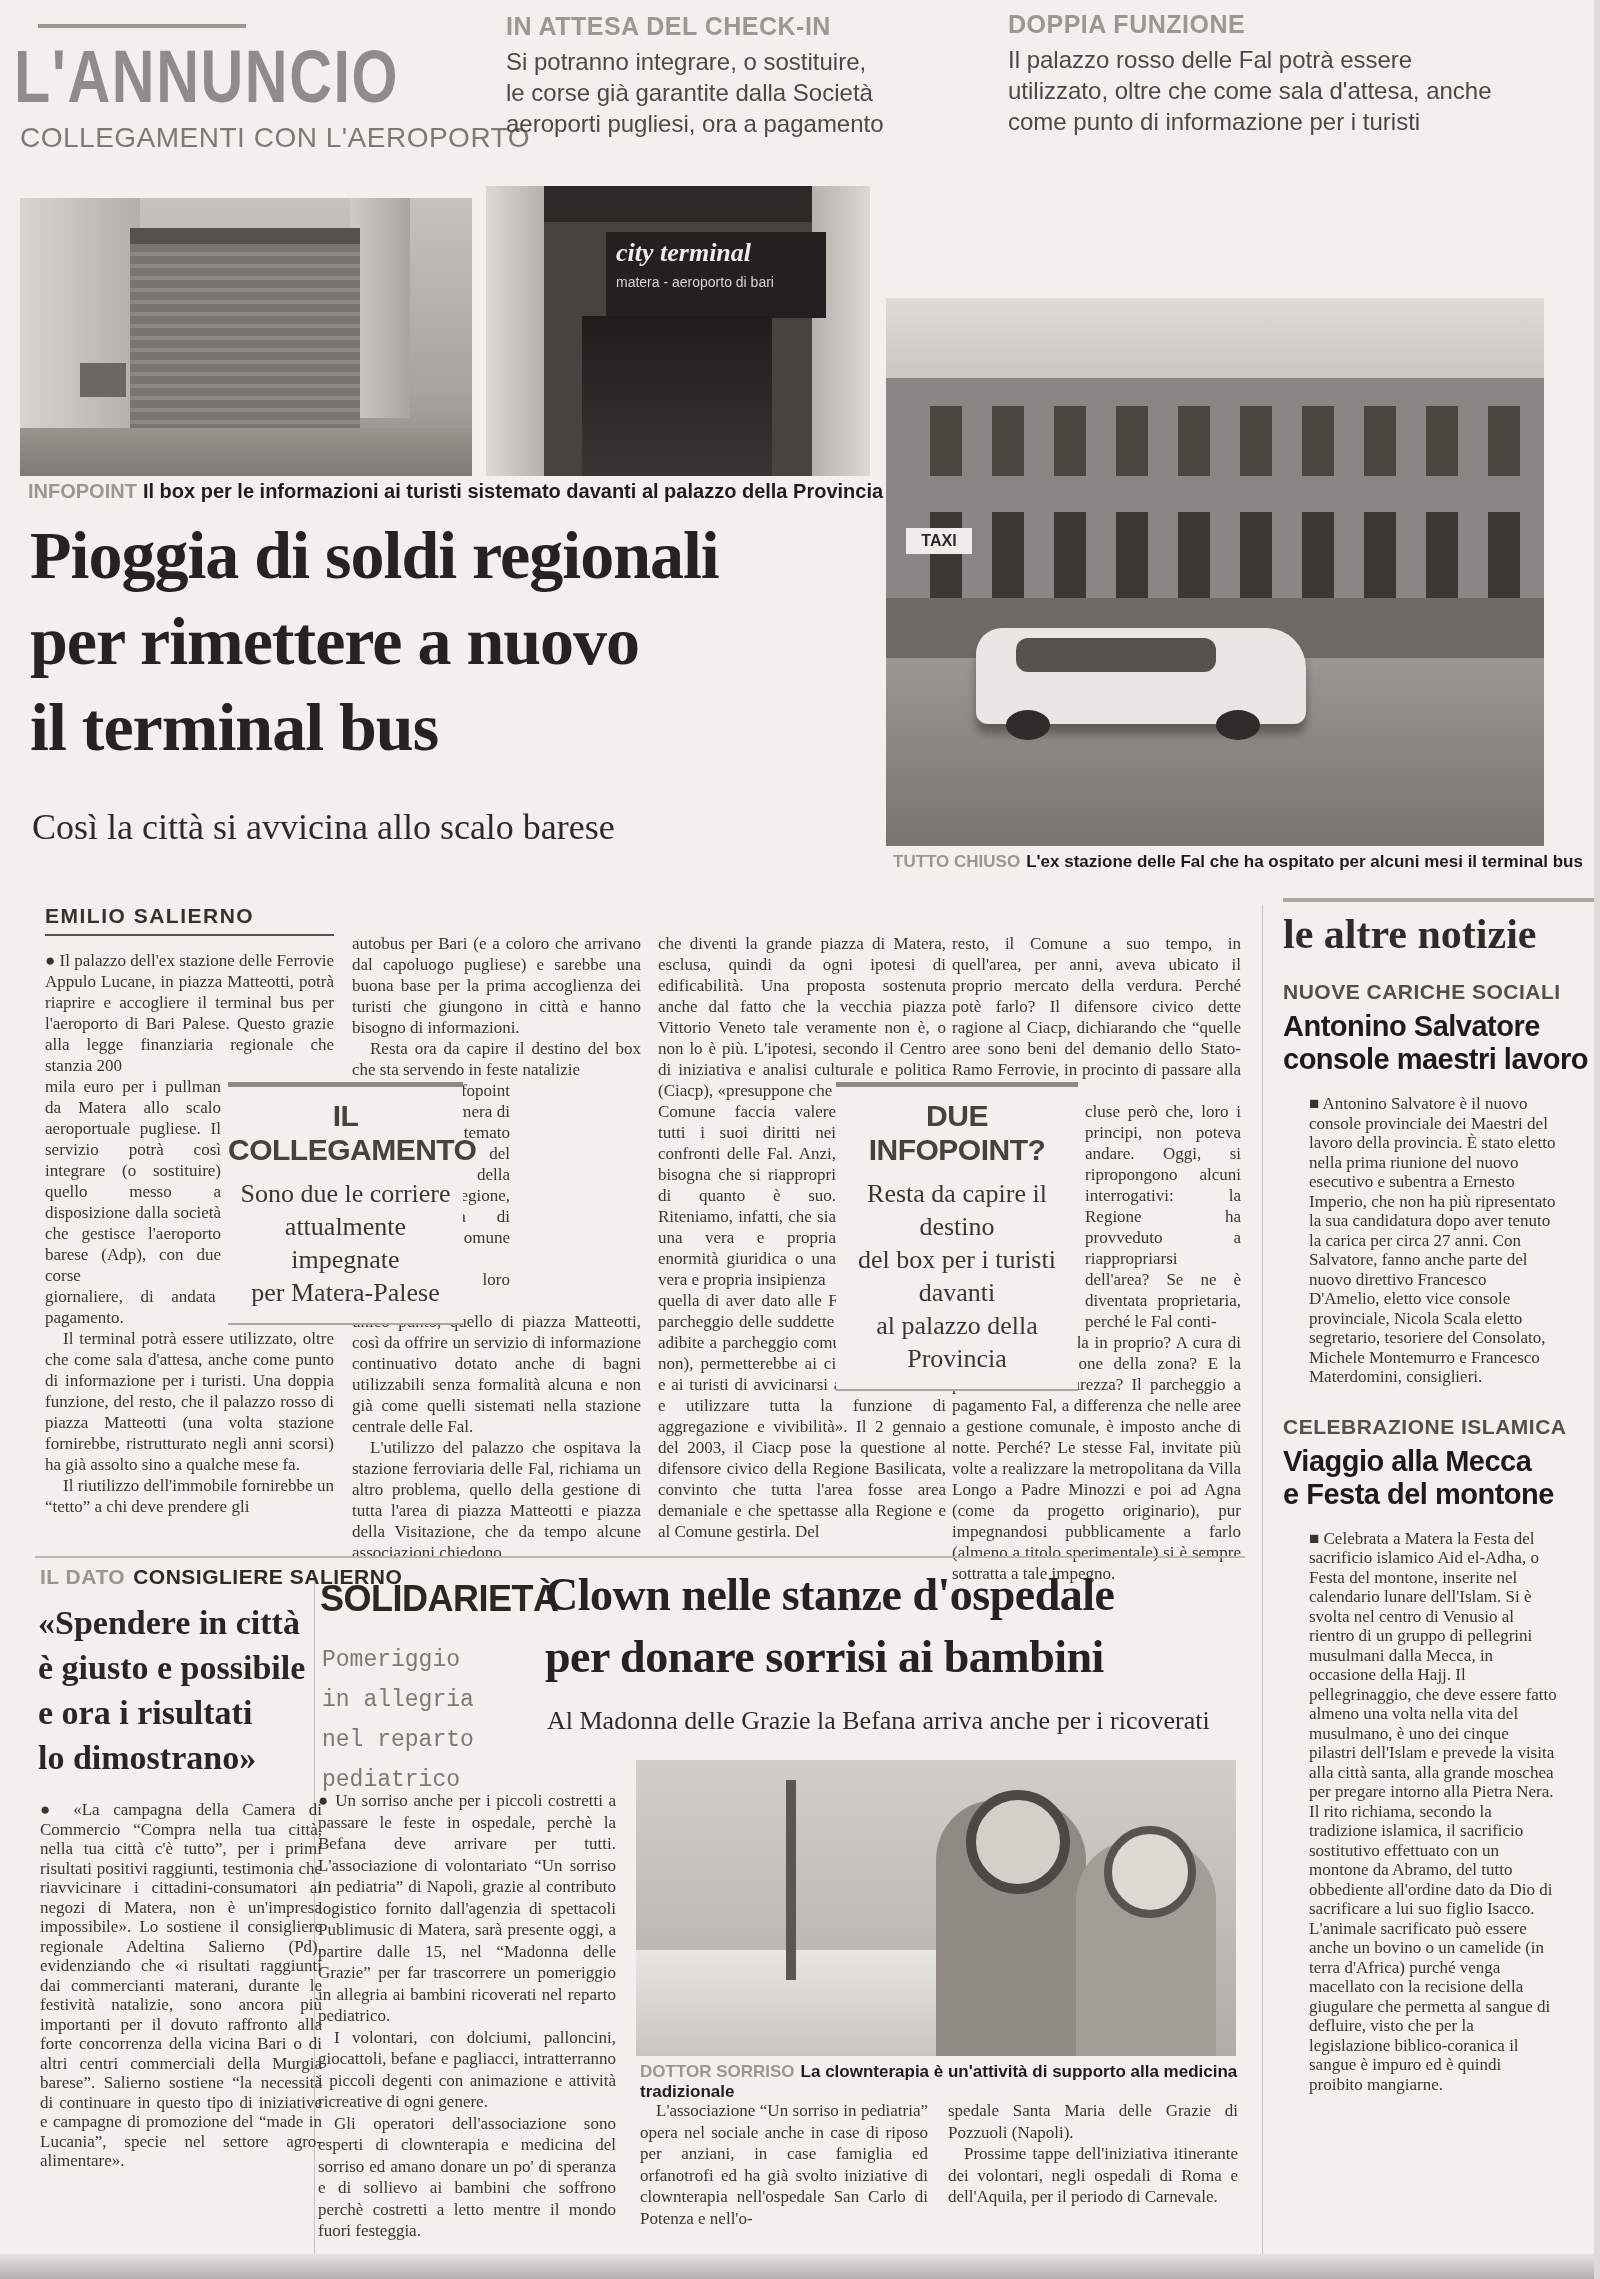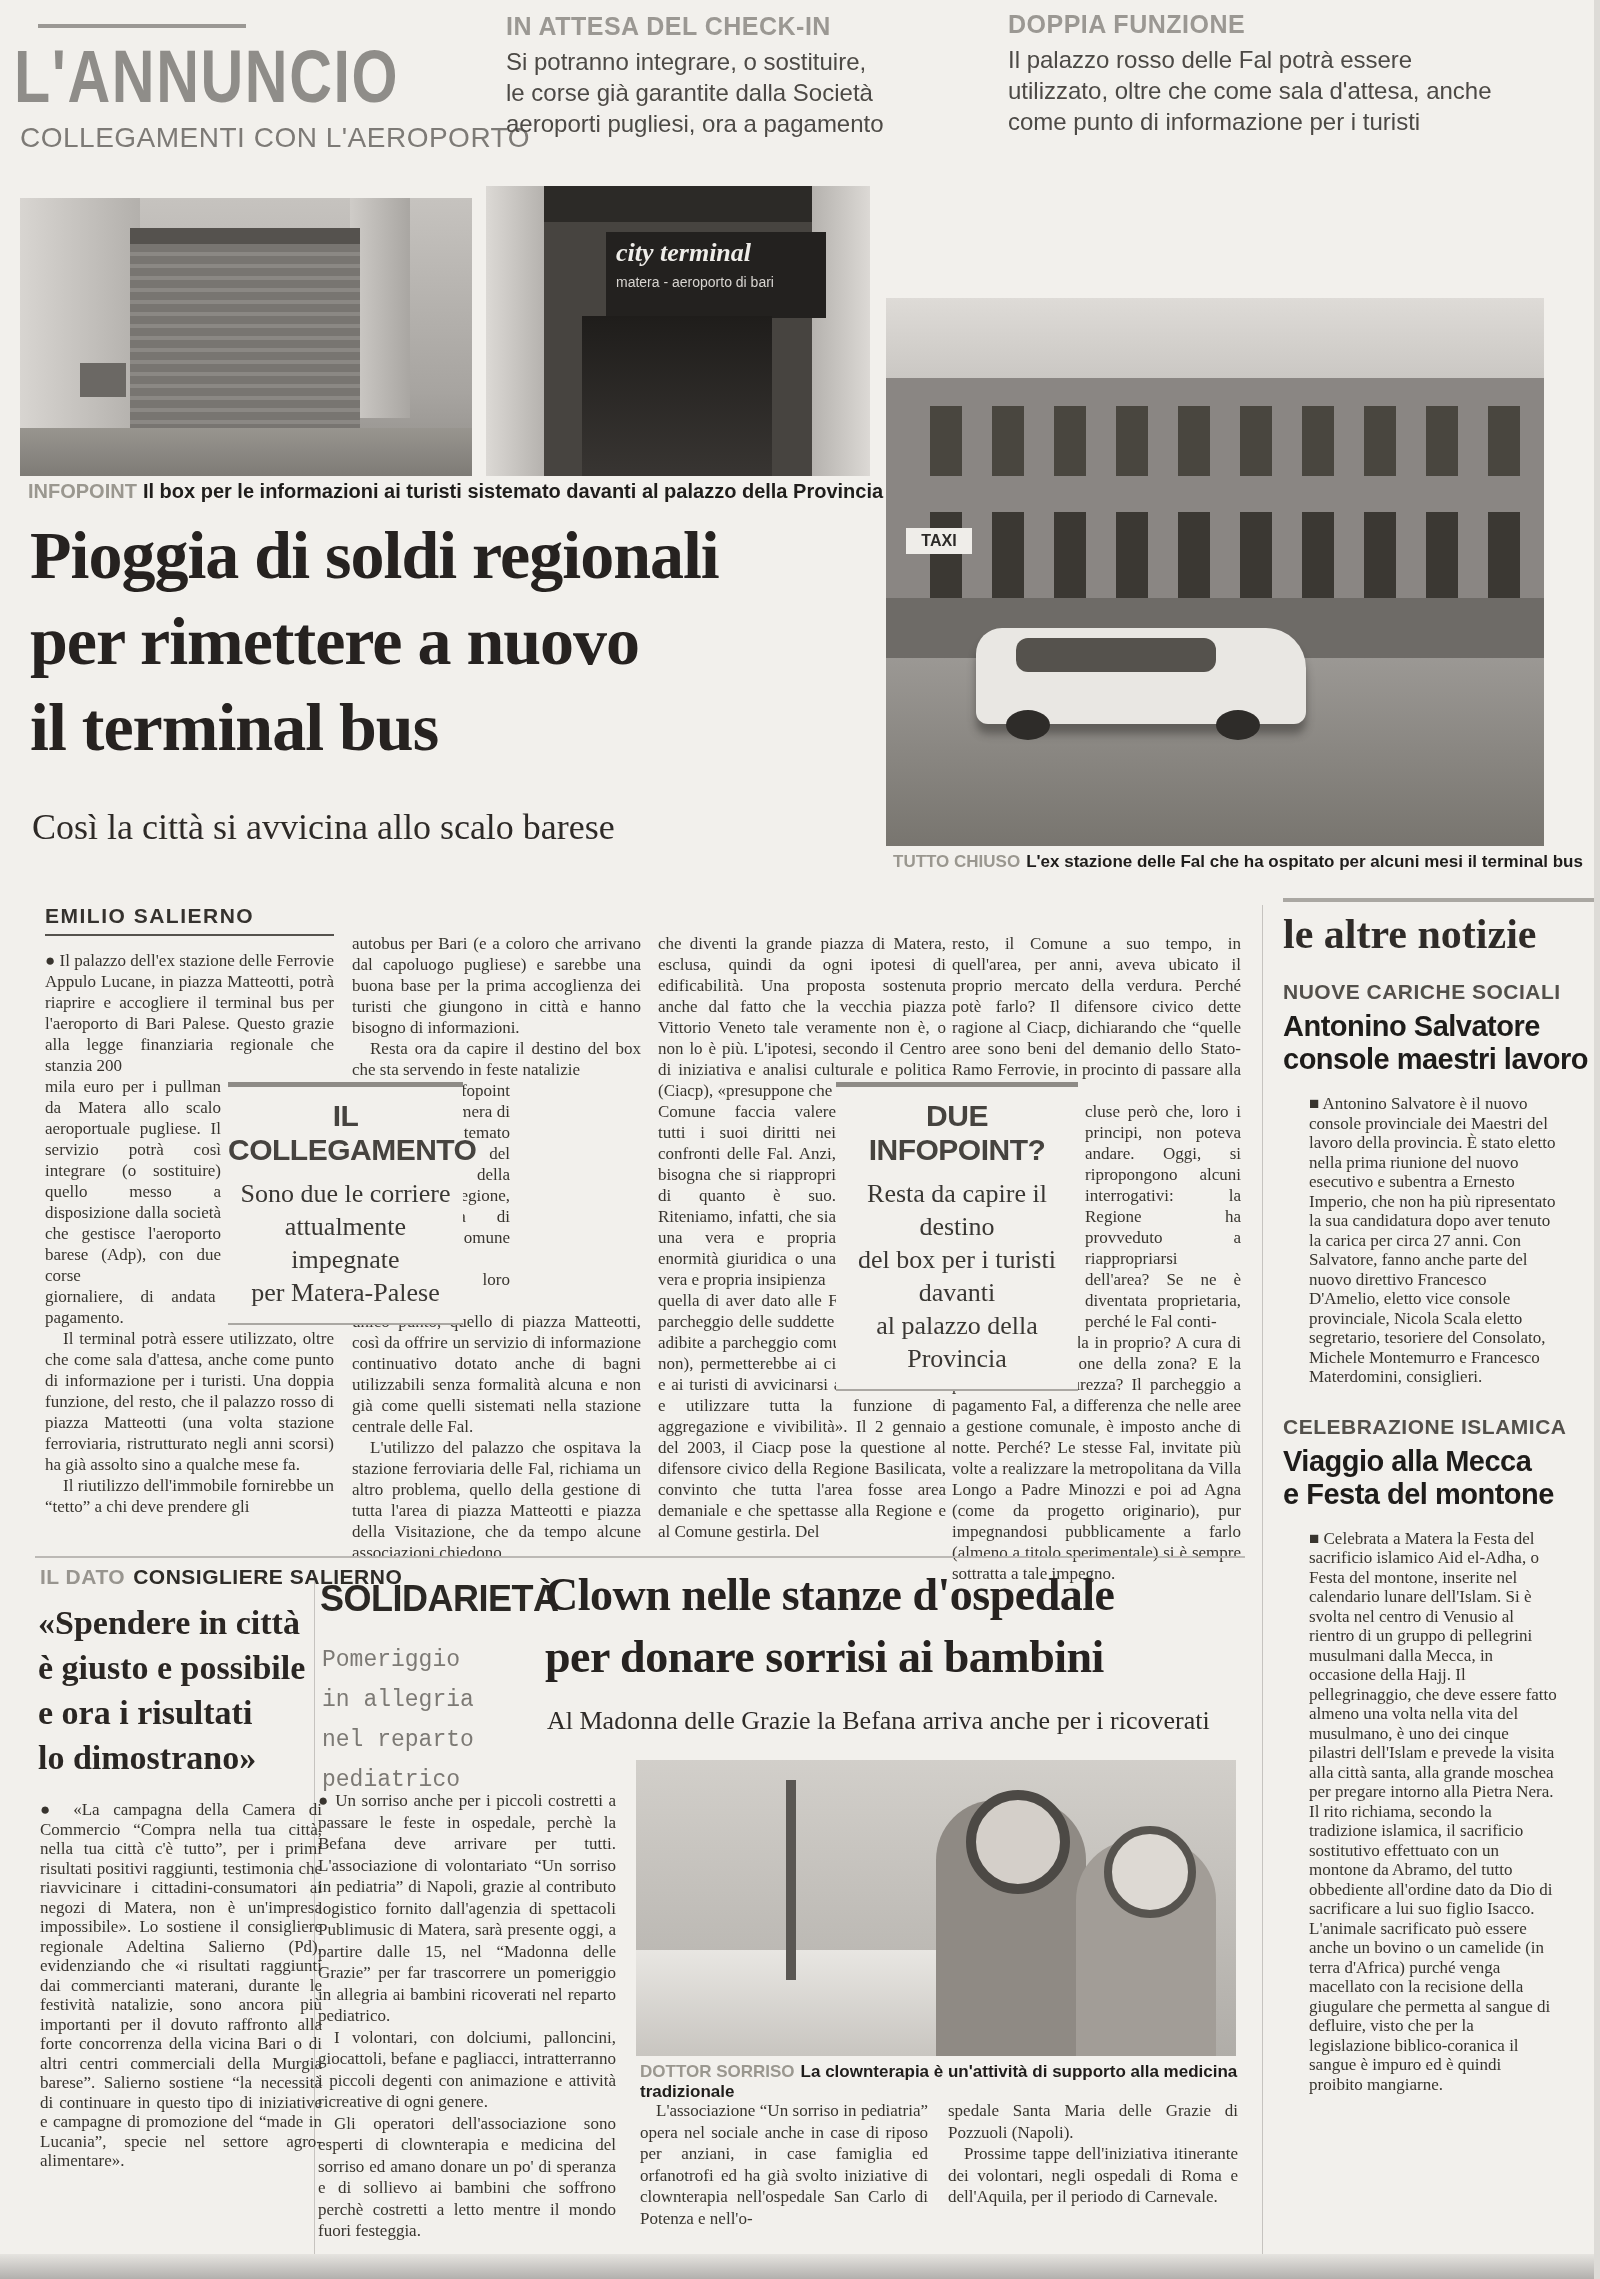--- a/index.html
+++ b/index.html
@@ -132,21 +132,21 @@
 
   <div class="abs caption caption-sm" style="left:893px;top:852px;width:700px;">
     <span class="cap-label">TUTTO CHIUSO</span><span>L'ex stazione delle Fal che ha ospitato per alcuni mesi il terminal bus</span>
   </div>
 
   <div class="col" style="left:45px;top:905px;width:289px;">
     <div class="byline">EMILIO SALIERNO</div>
     <p>● Il palazzo dell'ex stazione delle Ferrovie Appulo Lucane, in piazza Matteotti, potrà riaprire e accogliere il terminal bus per l'aeroporto di Bari Palese. Questo grazie alla legge finanziaria regionale che stanzia 200</p>
     <p class="narrow-l">mila euro per i pullman da Matera allo scalo aeroportuale pugliese. Il servizio potrà così integrare (o sostituire) quello messo a disposizione dalla società che gestisce l'aeroporto barese (Adp), con due corse</p>
     <p>giornaliere, di andata e ritorno, a pagamento.</p>
-    <p class="indent">Il terminal potrà essere utilizzato, oltre che come sala d'attesa, anche come punto di informazione per i turisti. Una doppia funzione, del resto, che il palazzo rosso di piazza Matteotti (una volta stazione ferroviaria, ristrutturato negli anni scorsi) ha già assolto sino a qualche mese fa.</p>
+    <p class="indent">Il terminal potrà essere utilizzato, oltre che come sala d'attesa, anche come punto di informazione per i turisti. Una doppia funzione, del resto, che il palazzo rosso di piazza Matteotti (una volta stazione fornirebbe, ristrutturato negli anni scorsi) ha già assolto sino a qualche mese fa.</p>
     <p class="indent">Il riutilizzo dell'immobile fornirebbe un “tetto” a chi deve prendere gli</p>
   </div>
 
   <div class="col" style="left:352px;top:933px;width:289px;">
     <p>autobus per Bari (e a coloro che arrivano dal capoluogo pugliese) e sarebbe una buona base per la prima accoglienza dei turisti che giungono in città e hanno bisogno di informazioni.</p>
     <p class="indent">Resta ora da capire il destino del box che sta servendo in feste natalizie</p>
     <p class="narrow-r">come “infopoint gestito dalla Camera di commercio”, sistemato in prossimità del palazzo della Provincia. Regione, Apt, Camera di Commercio e Comune potrebbero convogliare le loro risorse su un</p>
     <p>unico punto, quello di piazza Matteotti, così da offrire un servizio di informazione continuativo dotato anche di bagni utilizzabili senza formalità alcuna e non già come quelli sistemati nella stazione centrale delle Fal.</p>
     <p class="indent">L'utilizzo del palazzo che ospitava la stazione ferroviaria delle Fal, richiama un altro problema, quello della gestione di tutta l'area di piazza Matteotti e piazza della Visitazione, che da tempo alcune associazioni chiedono</p>
   </div>

